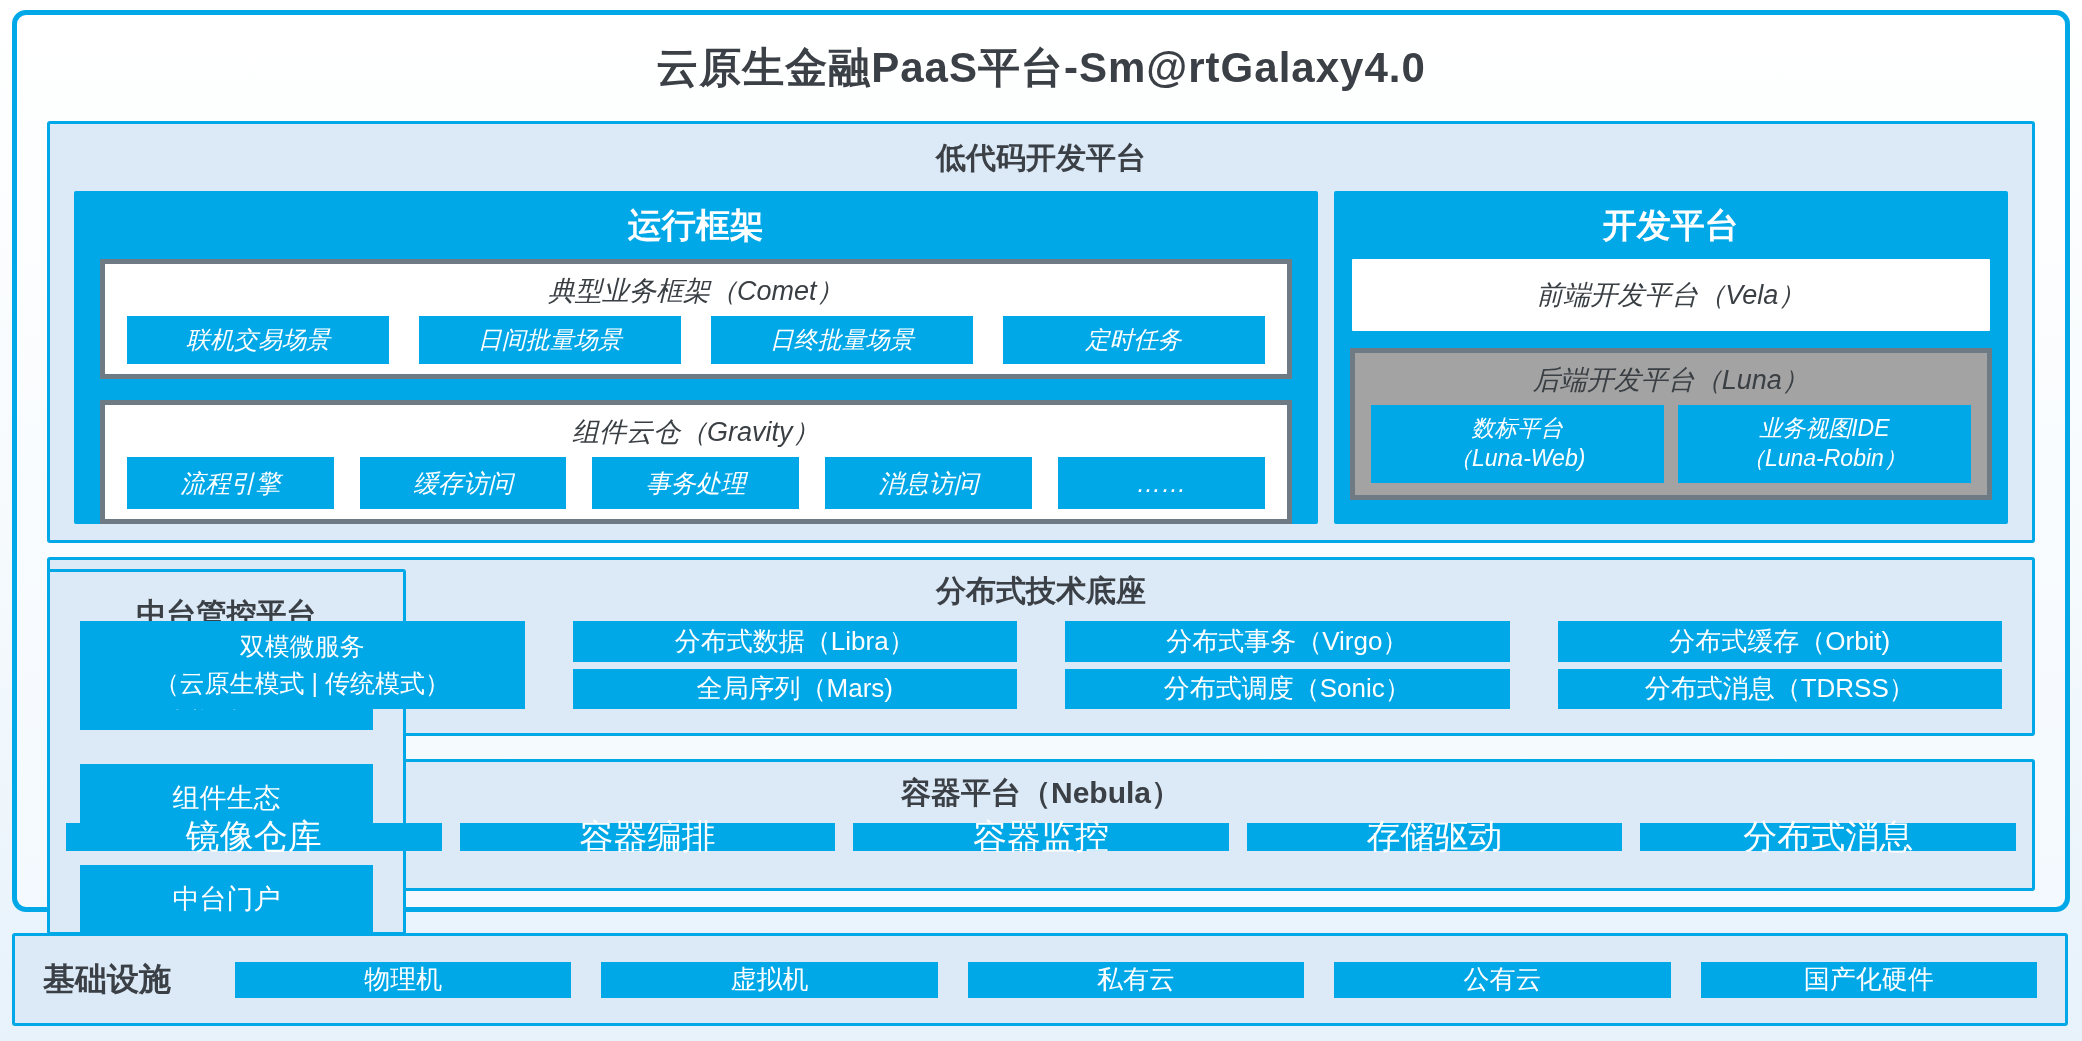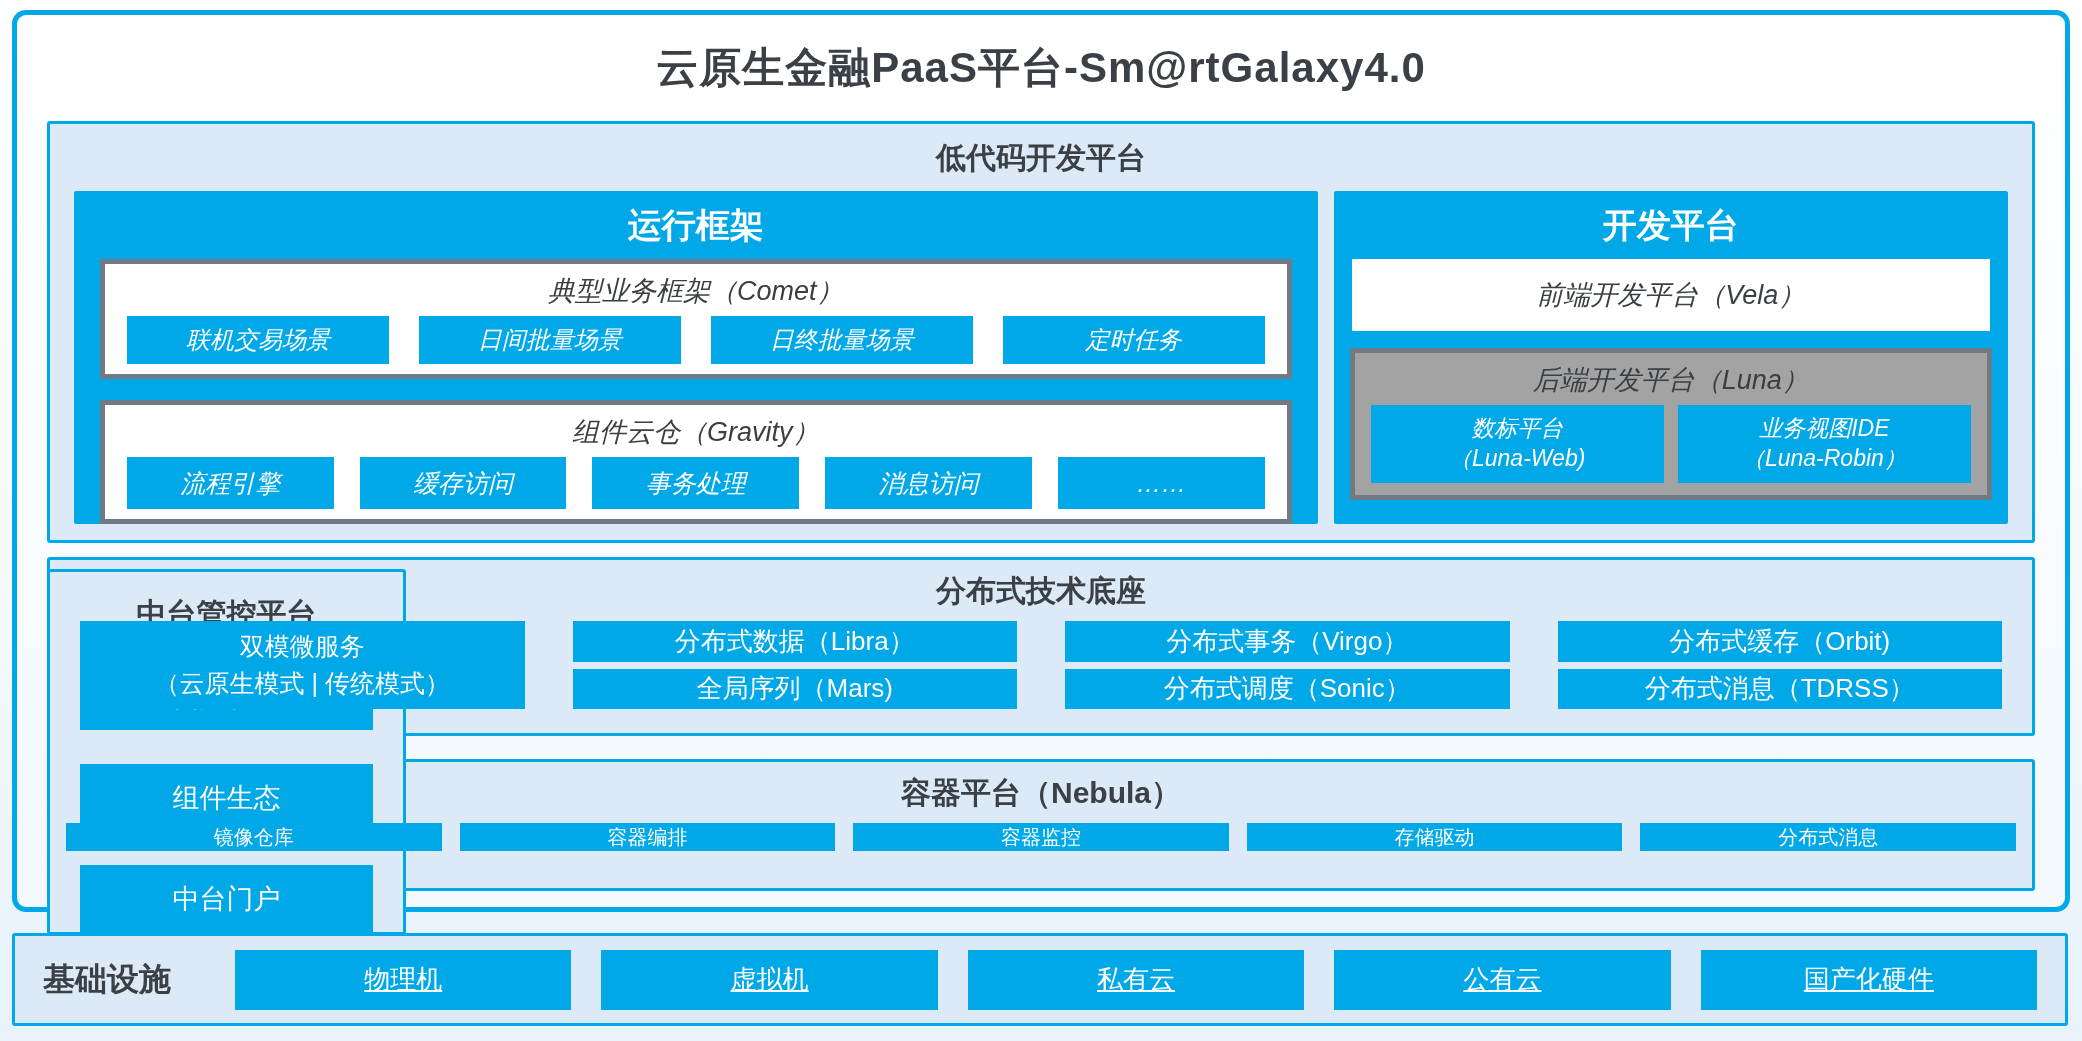--- a/index.html
+++ b/index.html
@@ -64,29 +64,29 @@
   .dist{margin:20px 30px 0;height:179px;display:flex;flex-direction:column;}
   .dist .panel-label{padding:11px 0 9px;}
   .dist-body{flex:1;display:flex;gap:48px;padding:0 30px 24px;}
   .dual{flex:1;font-size:25px;line-height:1.5;flex-direction:column;}
   .dist-col{flex:1;display:flex;flex-direction:column;gap:7px;}
   .dist-box{flex:1;font-size:26px;}
   
   .nebula{margin:23px 30px 0;height:132px;display:flex;flex-direction:column;}
   .nebula .panel-label{padding:11px 0 9px;}
   .nebula-row{display:flex;gap:18px;margin:0 16px;}
-  .nebula-row .chip{flex:1;height:28px;font-size:20px;font-family:Liberation Serif, serif;}
+  .nebula-row .chip{flex:1;height:28px;font-size:34px;font-family:Liberation Serif, serif;}
   
   .infra-bar{
     position:absolute;left:12px;top:933px;width:2056px;height:93px;
     border:3px solid var(--blue);background:var(--panel-bg);border-radius:3px;
     display:flex;align-items:center;padding:0 28px;gap:30px;
   }
   .infra-label{font-size:32px;font-weight:bold;color:#3b4046;flex:none;margin-right:34px;}
-  .infra-bar .chip{flex:1;height:60px;font-size:26px;text-decoration:underline;}
+  .infra-bar .chip{flex:1;height:36px;font-size:26px;}
   .line{display:block;}
 </style>
 </head>
 <body>
 
 <div class="outer">
 
   <div class="main-title">云原生金融PaaS平台-Sm@rtGalaxy4.0</div>
 
   <div class="row1">

